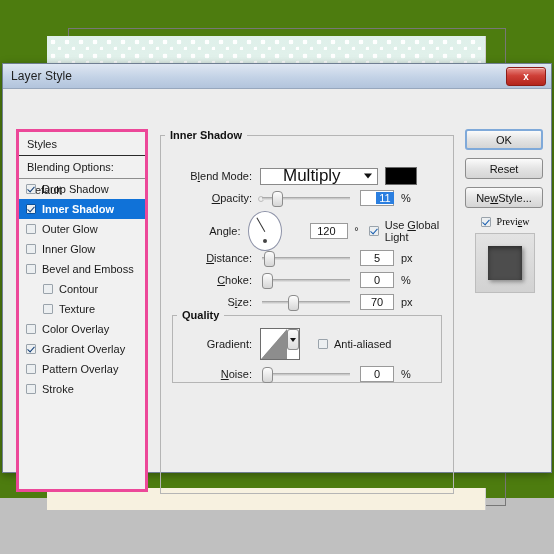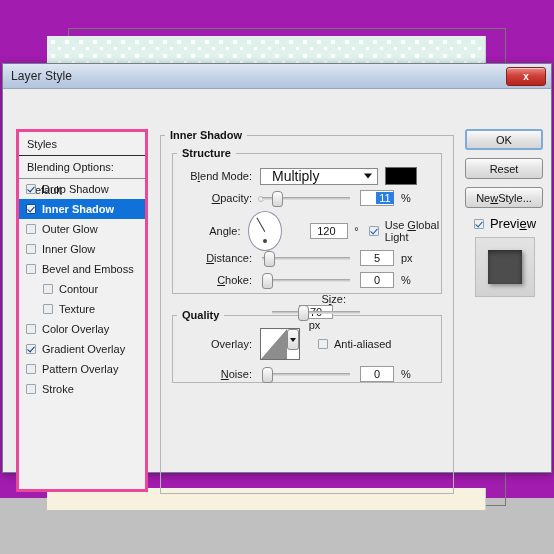--- a/index.html
+++ b/index.html
@@ -1,21 +1,21 @@
 <!DOCTYPE html>
 <html><head>
 <meta charset="utf-8">
 <style>
   html,body{margin:0;padding:0;}
   body{
     width:554px;height:554px;overflow:hidden;
     font-family:"Liberation Sans", sans-serif;
     background:#c0c0c0;
   }
-  .stage{position:relative;width:554px;height:498px;background:#a21caf;}
+  .stage{position:relative;width:554px;height:498px;background:#4d7c0f;}
 
   
   .doc-frame{
     position:absolute;left:68px;top:28px;width:438px;height:478px;
     border:1px solid #777;background:transparent;box-sizing:border-box;
   }
   .doc-band-top{
     position:absolute;left:47px;top:36px;width:438px;height:38px;
     background:
       radial-gradient(circle at 6px 6px, #ffffff 2.2px, rgba(255,255,255,0) 2.6px) 0 0/14px 14px,
@@ -99,22 +99,22 @@
   .grp-outer{left:0;top:0;width:292px;height:363px;}
   .grp-structure{left:12px;top:18px;width:268px;height:145px;}
   .grp-quality{left:12px;top:180px;width:268px;height:72px;}
 
   .row{position:absolute;display:flex;align-items:center;height:18px;}
   .lbl{font-size:11px;color:#1a1a1a;text-align:right;}
   .u{text-decoration:underline;}
 
   .select{
     height:17px;border:1px solid #8a8a8a;background:#fff;
-    font-size:14px;color:#111;display:flex;align-items:center;
-    padding-left:11px;box-sizing:border-box;position:relative;cursor:pointer;
+    font-size:17px;color:#111;display:flex;align-items:center;
+    padding-left:22px;box-sizing:border-box;position:relative;cursor:pointer;
   }
   .select .arrow{
     position:absolute;right:5px;top:50%;transform:translateY(-50%);
     width:0;height:0;border-left:4px solid transparent;border-right:4px solid transparent;
     border-top:5px solid #111;
   }
   .swatch{
     width:30px;height:16px;border:1px solid #6a6a6a;background:#000;cursor:pointer;
   }
   .numfld{
@@ -173,21 +173,21 @@
   
   .btn-col{position:absolute;left:462px;top:40px;width:80px;}
   .btn{
     width:78px;height:21px;margin-bottom:8px;
     background:linear-gradient(#fbfbfb,#e4e4e4 50%,#d5d5d5);
     border:1px solid #8d8d8d;border-radius:3px;
     font-size:11px;color:#111;display:flex;align-items:center;justify-content:center;
     cursor:pointer;box-sizing:border-box;
   }
   .btn.primary{border:2px solid #7fa9d9;}
-  .preview-row{display:flex;align-items:center;justify-content:center;font-size:13px;margin:2px 0 6px 0;cursor:pointer;}
+  .preview-row{display:flex;align-items:center;justify-content:center;font-size:10px;margin:2px 0 6px 0;cursor:pointer;font-family:Liberation Serif, serif;}
   .thumb-box{
     width:60px;height:60px;margin:0 auto;
     background:linear-gradient(#e3e3e3,#d2d2d2);
     border:1px solid #bdbdbd;
     display:flex;align-items:center;justify-content:center;box-sizing:border-box;
   }
   .thumb-sq{
     width:34px;height:34px;background:#4d4d4d;
     box-shadow:2px 2px 4px rgba(0,0,0,.35), inset 0 2px 5px rgba(0,0,0,.45);
   }
@@ -260,23 +260,20 @@
             </div>
           </div>
       </div>
 
       <div class="main-area">
 
         <fieldset class="grp grp-outer">
           <legend>Inner Shadow</legend>
         </fieldset>
 
-        <fieldset class="grp grp-structure">
-          <legend>Structure</legend>
-        </fieldset>
 
         <fieldset class="grp grp-quality">
           <legend>Quality</legend>
         </fieldset>
 
         <div class="row" style="left:22px;top:38px;width:258px;">
           <span class="lbl" style="width:70px;">
             B<span class="u">l</span>end Mode:
           </span>
           <div class="select" style="width:118px;margin-left:8px;">
@@ -340,36 +337,36 @@
           <div class="slider" style="width:88px;margin-left:10px;">
             <div class="track"></div>
             <div class="thumb" style="left:0px;"></div>
           </div>
           <div class="numfld" style="width:34px;margin-left:10px;">
             <span>0</span>
           </div>
           <span class="unit">%</span>
         </div>
 
-        <div class="row" style="left:22px;top:164px;width:258px;flex-direction:column;">
+        <div class="row" style="left:22px;top:164px;width:258px;">
           <span class="lbl" style="width:70px;">
             S<span class="u">i</span>ze:
           </span>
           <div class="slider" style="width:88px;margin-left:10px;">
             <div class="track"></div>
             <div class="thumb" style="left:26px;"></div>
           </div>
           <div class="numfld" style="width:34px;margin-left:10px;">
             <span>70</span>
           </div>
           <span class="unit">px</span>
         </div>
 
         <div class="row" style="left:22px;top:198px;width:258px;height:34px;">
-          <span class="lbl" style="width:70px;">Overlay:</span>
+          <span class="lbl" style="width:70px;">Gradient:</span>
           <div class="contour-sw" style="margin-left:8px;">
             <div class="grad"></div>
             <div class="btn">
                 <i></i>
               </div>
           </div>
           <span class="chkline" style="margin-left:18px;">
             <span class="cb"></span>
             <span>Anti-aliased</span>
           </span>

